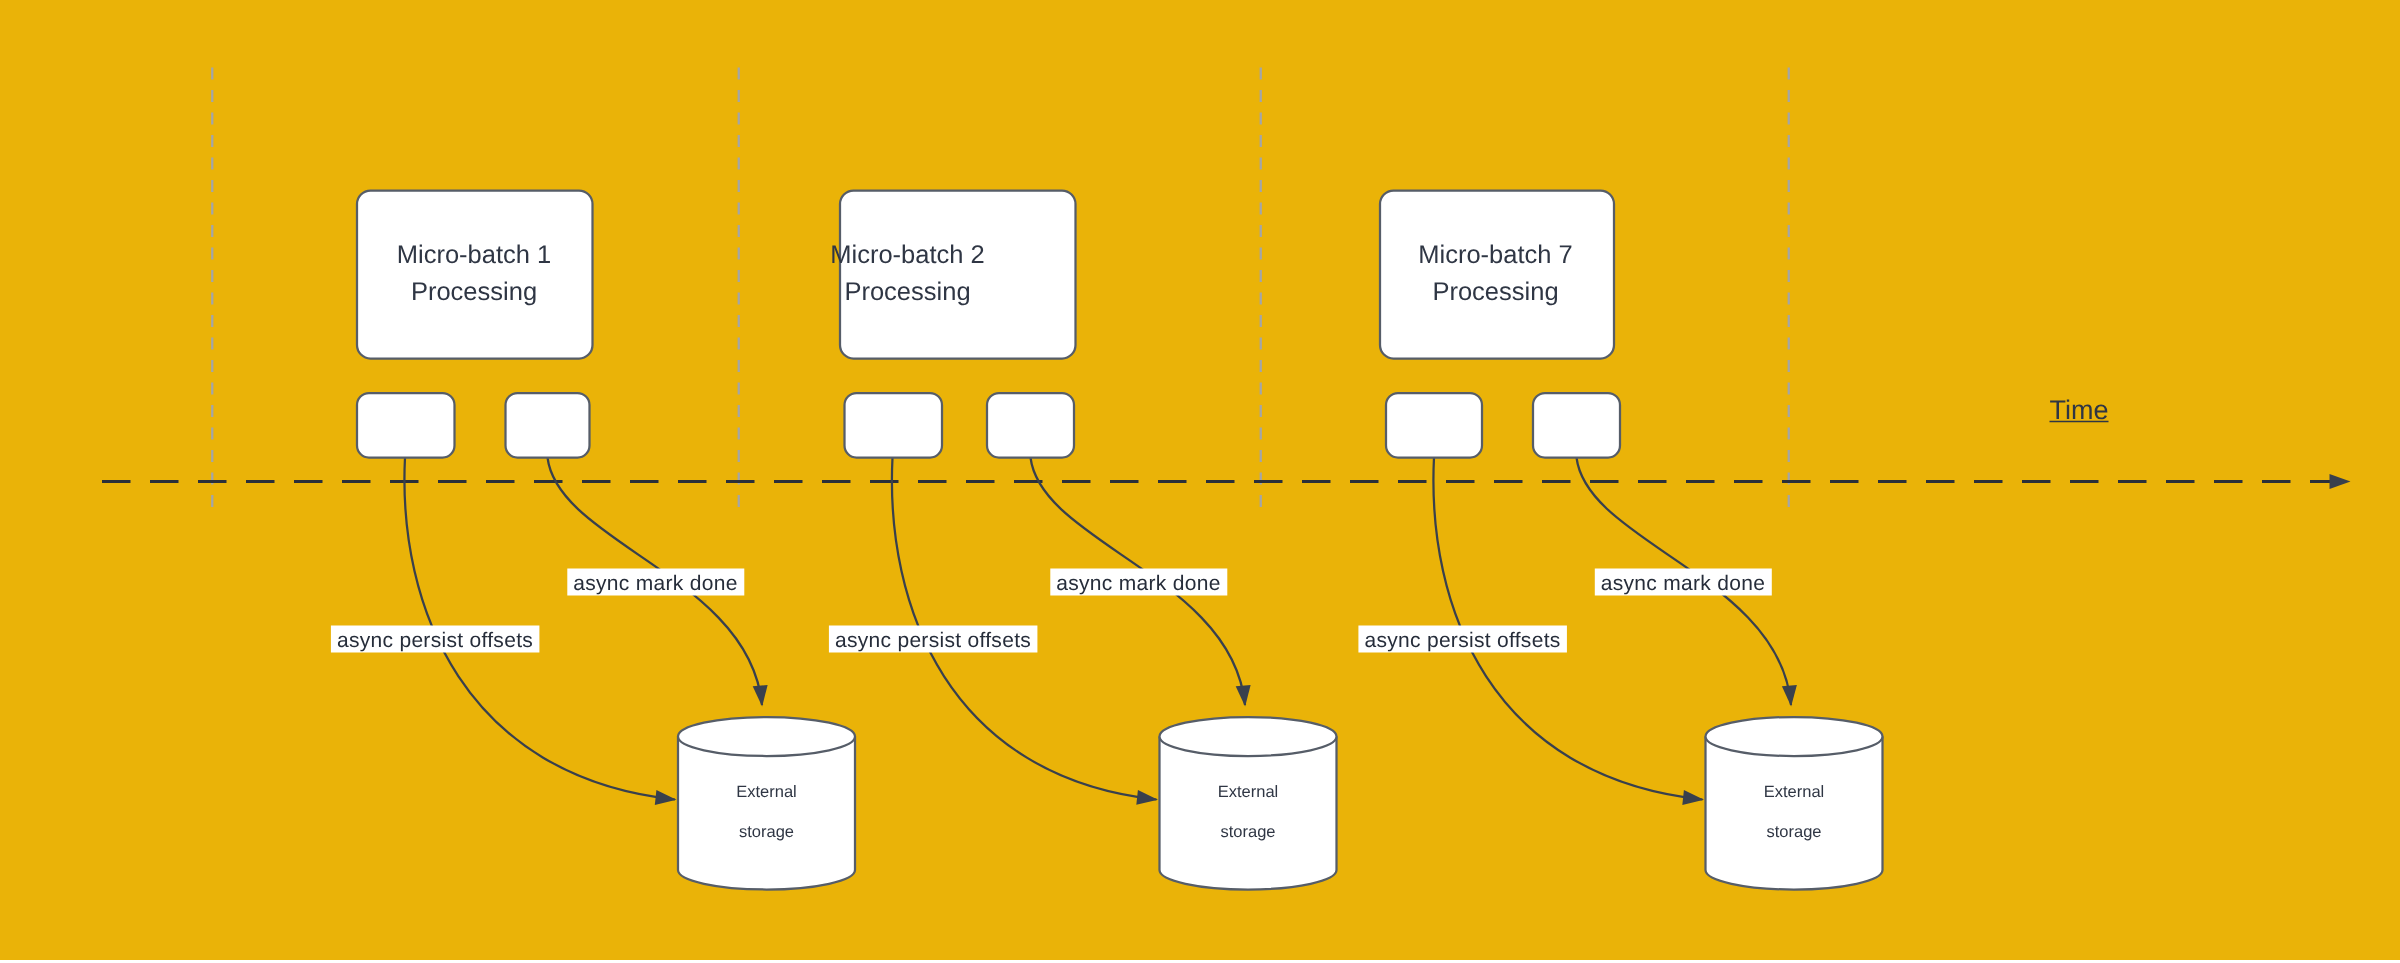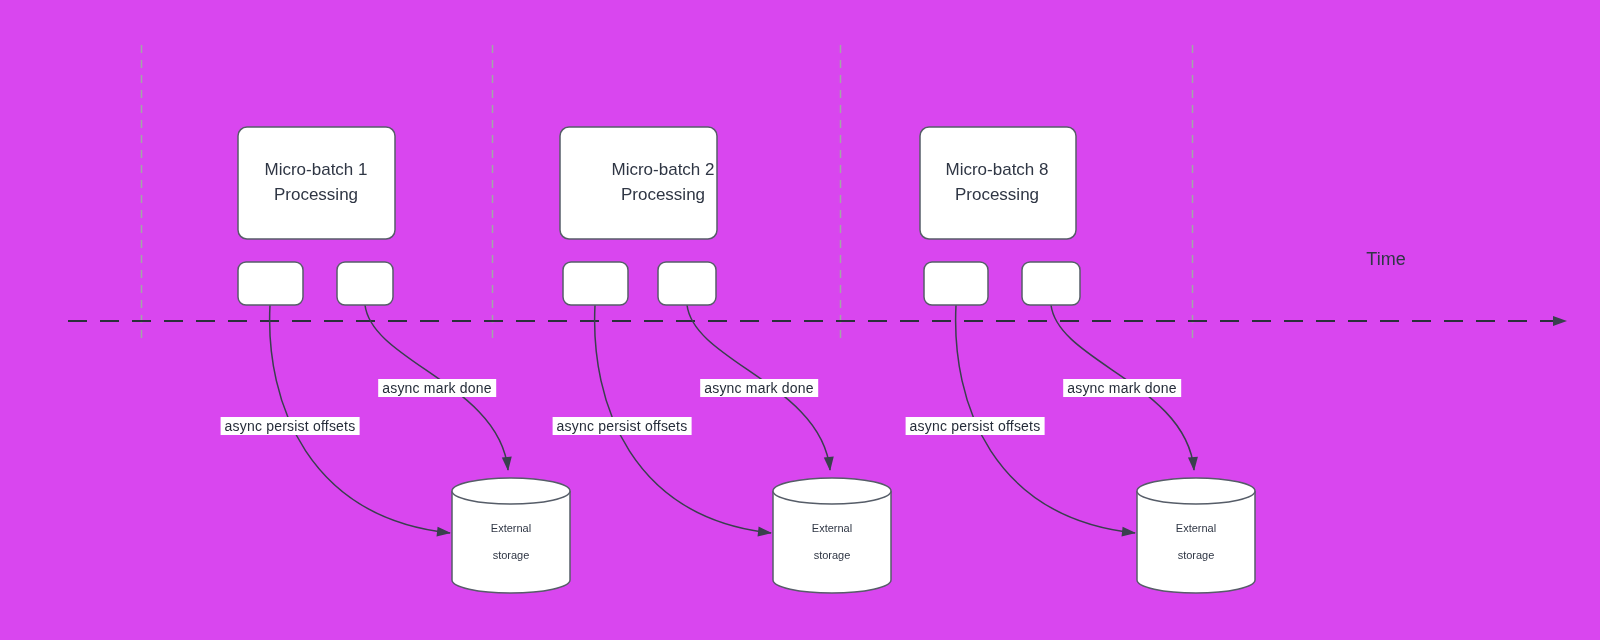--- a/index.html
+++ b/index.html
@@ -8,21 +8,21 @@
     background: #ffffff;
     width: 1600px;
     height: 642px;
     overflow: hidden;
     font-family: "Liberation Sans", sans-serif;
   }
   #canvas {
     position: relative;
     width: 1600px;
     height: 640px;
-    background: #d946ef;
+    background: #eab308;
   }
   #shapes {
     position: absolute;
     left: 0;
     top: 0;
   }
   .lbl {
     position: absolute;
     transform: translate(-50%, -50%);
     text-align: center;
@@ -110,35 +110,35 @@
 
       <g>
         <path d="M 1137 491 L 1137 580 A 59 13 0 0 0 1255 580 L 1255 491" fill="#ffffff" stroke="#565d68" stroke-width="1.5"></path>
         <ellipse cx="1196" cy="491" rx="59" ry="13" fill="#ffffff" stroke="#565d68" stroke-width="1.5"></ellipse>
       </g>
     </g>
   </svg>
 
   <div class="lbl node-title" style="left:316px; top:182px;">Micro-batch 1
 Processing</div>
-  <div class="lbl node-title" style="left:663px; top:182px;">Micro-batch 2
+  <div class="lbl node-title" style="left:605px; top:182px;">Micro-batch 2
 Processing</div>
-  <div class="lbl node-title" style="left:997px; top:182px;">Micro-batch 8
+  <div class="lbl node-title" style="left:997px; top:182px;">Micro-batch 7
 Processing</div>
 
   <div class="lbl edge-label" style="left:290px; top:426px;">async persist offsets</div>
   <div class="lbl edge-label" style="left:622px; top:426px;">async persist offsets</div>
   <div class="lbl edge-label" style="left:975px; top:426px;">async persist offsets</div>
 
   <div class="lbl edge-label" style="left:437px; top:388px;">async mark done</div>
   <div class="lbl edge-label" style="left:759px; top:388px;">async mark done</div>
   <div class="lbl edge-label" style="left:1122px; top:388px;">async mark done</div>
 
   <div class="lbl storage-title" style="left:511px; top:542px;">External
 storage</div>
   <div class="lbl storage-title" style="left:832px; top:542px;">External
 storage</div>
   <div class="lbl storage-title" style="left:1196px; top:542px;">External
 storage</div>
 
-  <div class="lbl axis-label" style="left:1386px; top:259px;">Time</div>
+  <div class="lbl axis-label" style="left:1386px; top:274px;text-decoration:underline;">Time</div>
 
 </div>
 
 </body></html>

